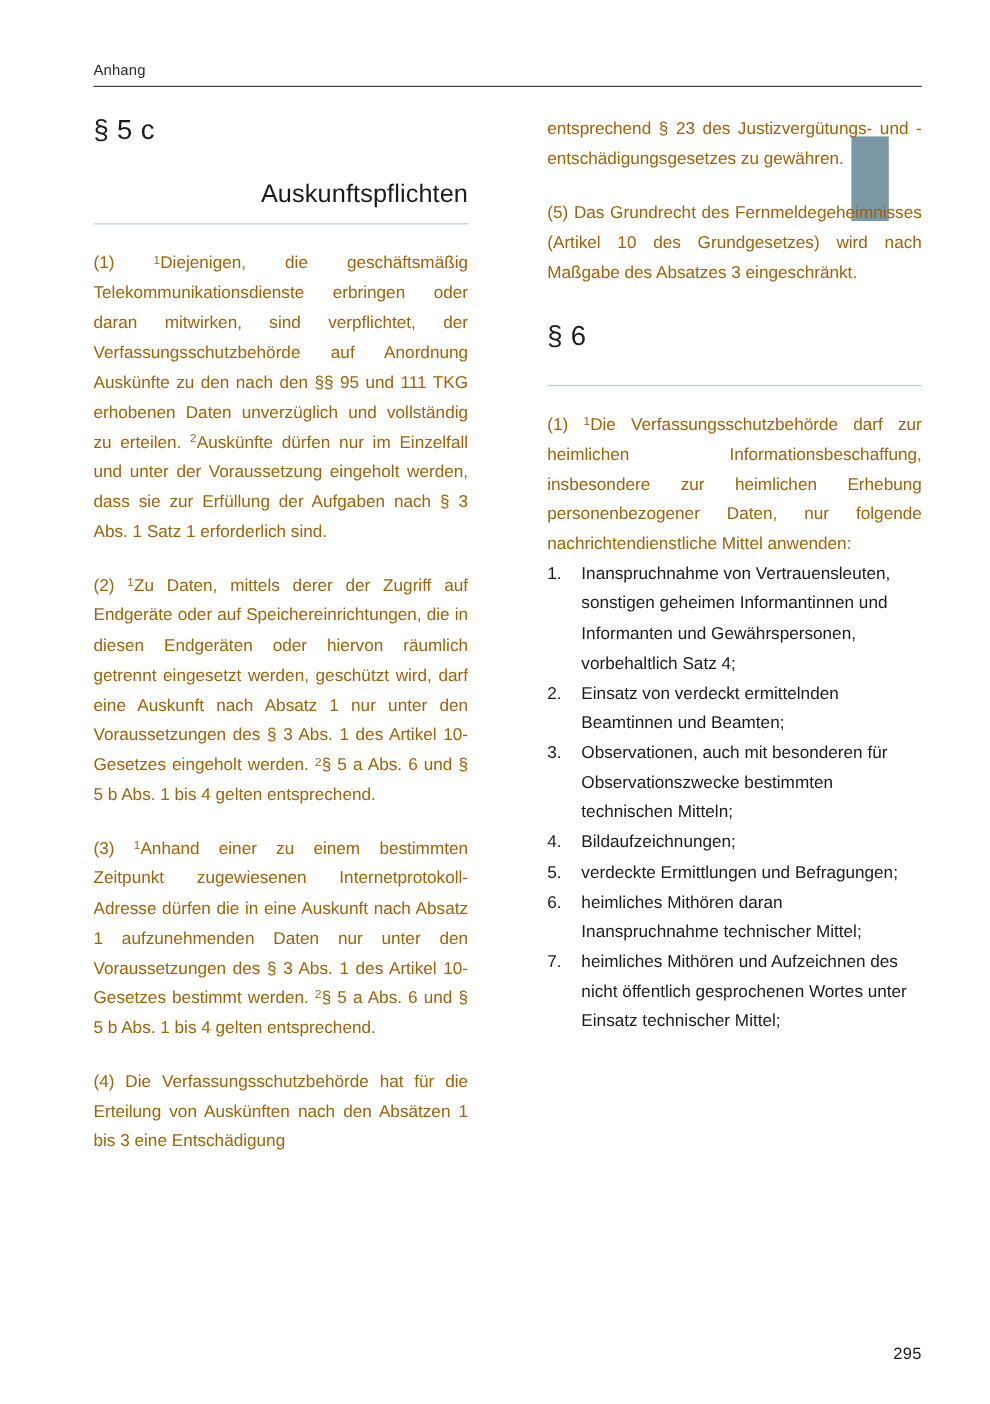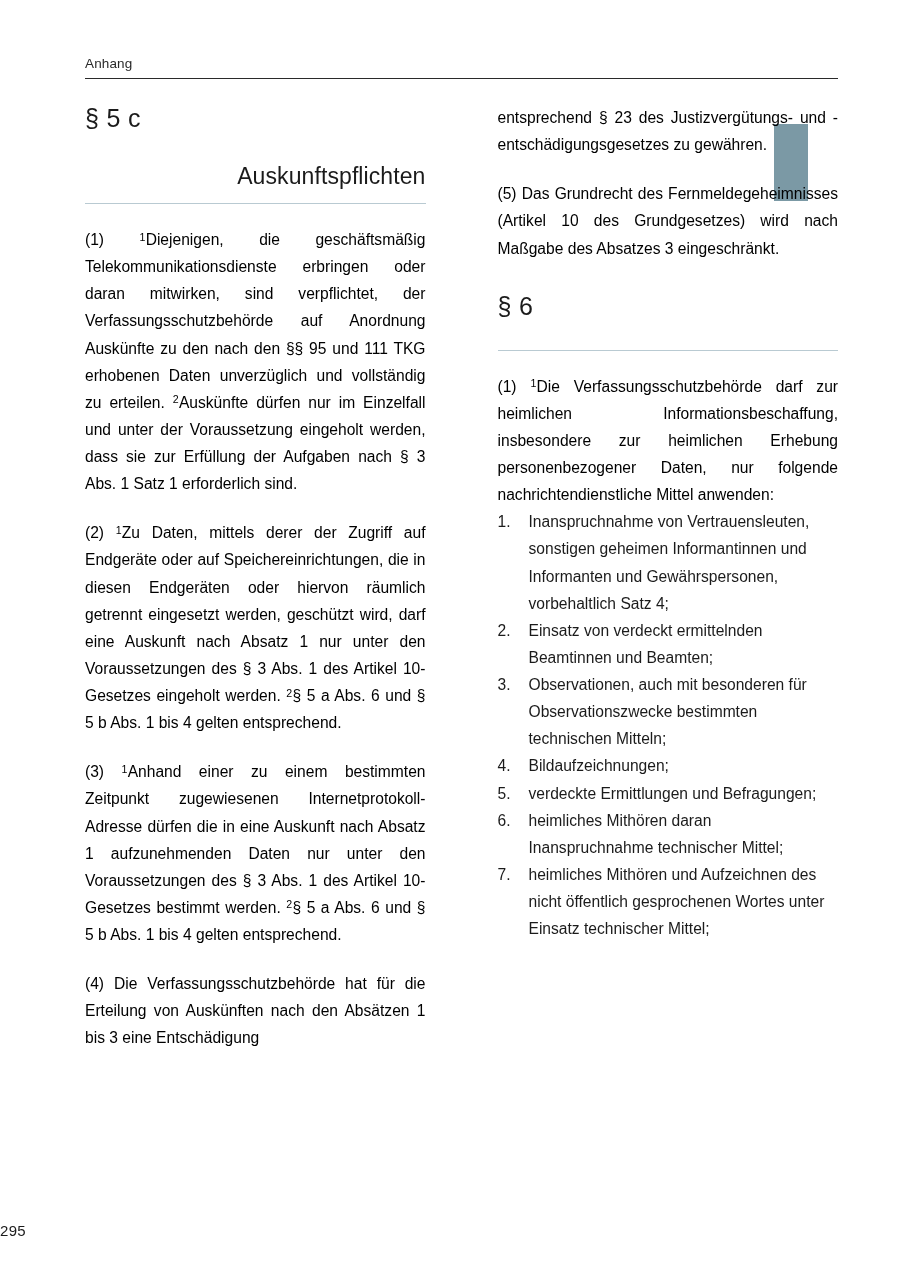--- a/index.html
+++ b/index.html
@@ -98,21 +98,21 @@
   }
 
   
   p.body {
     font-size: 15.6px;
     line-height: 1.74;
     margin: 0 0 22px 0;
     text-align: justify;
     text-justify: inter-word;
     hyphens: manual;
-    color: #000000;
+    color: #a16207;
   }
   p.body.last { margin-bottom: 0; }
 
   sup.satz {
     font-size: 0.68em;
     vertical-align: 0.42em;
     line-height: 0;
     padding-right: 0.02em;
   }
 
@@ -138,21 +138,21 @@
     width: 24px;
     text-align: left;
   }
 
   
   .folio {
     position: absolute;
     left: 0;
     top: 1222px;
     width: 838px;
-    text-align: left;
+    text-align: right;
     font-size: 15px;
     color: #1b1b1b;
     letter-spacing: .02em;
   }
 </style>
 </head>
 <body>
 
 <div class="page">
 

